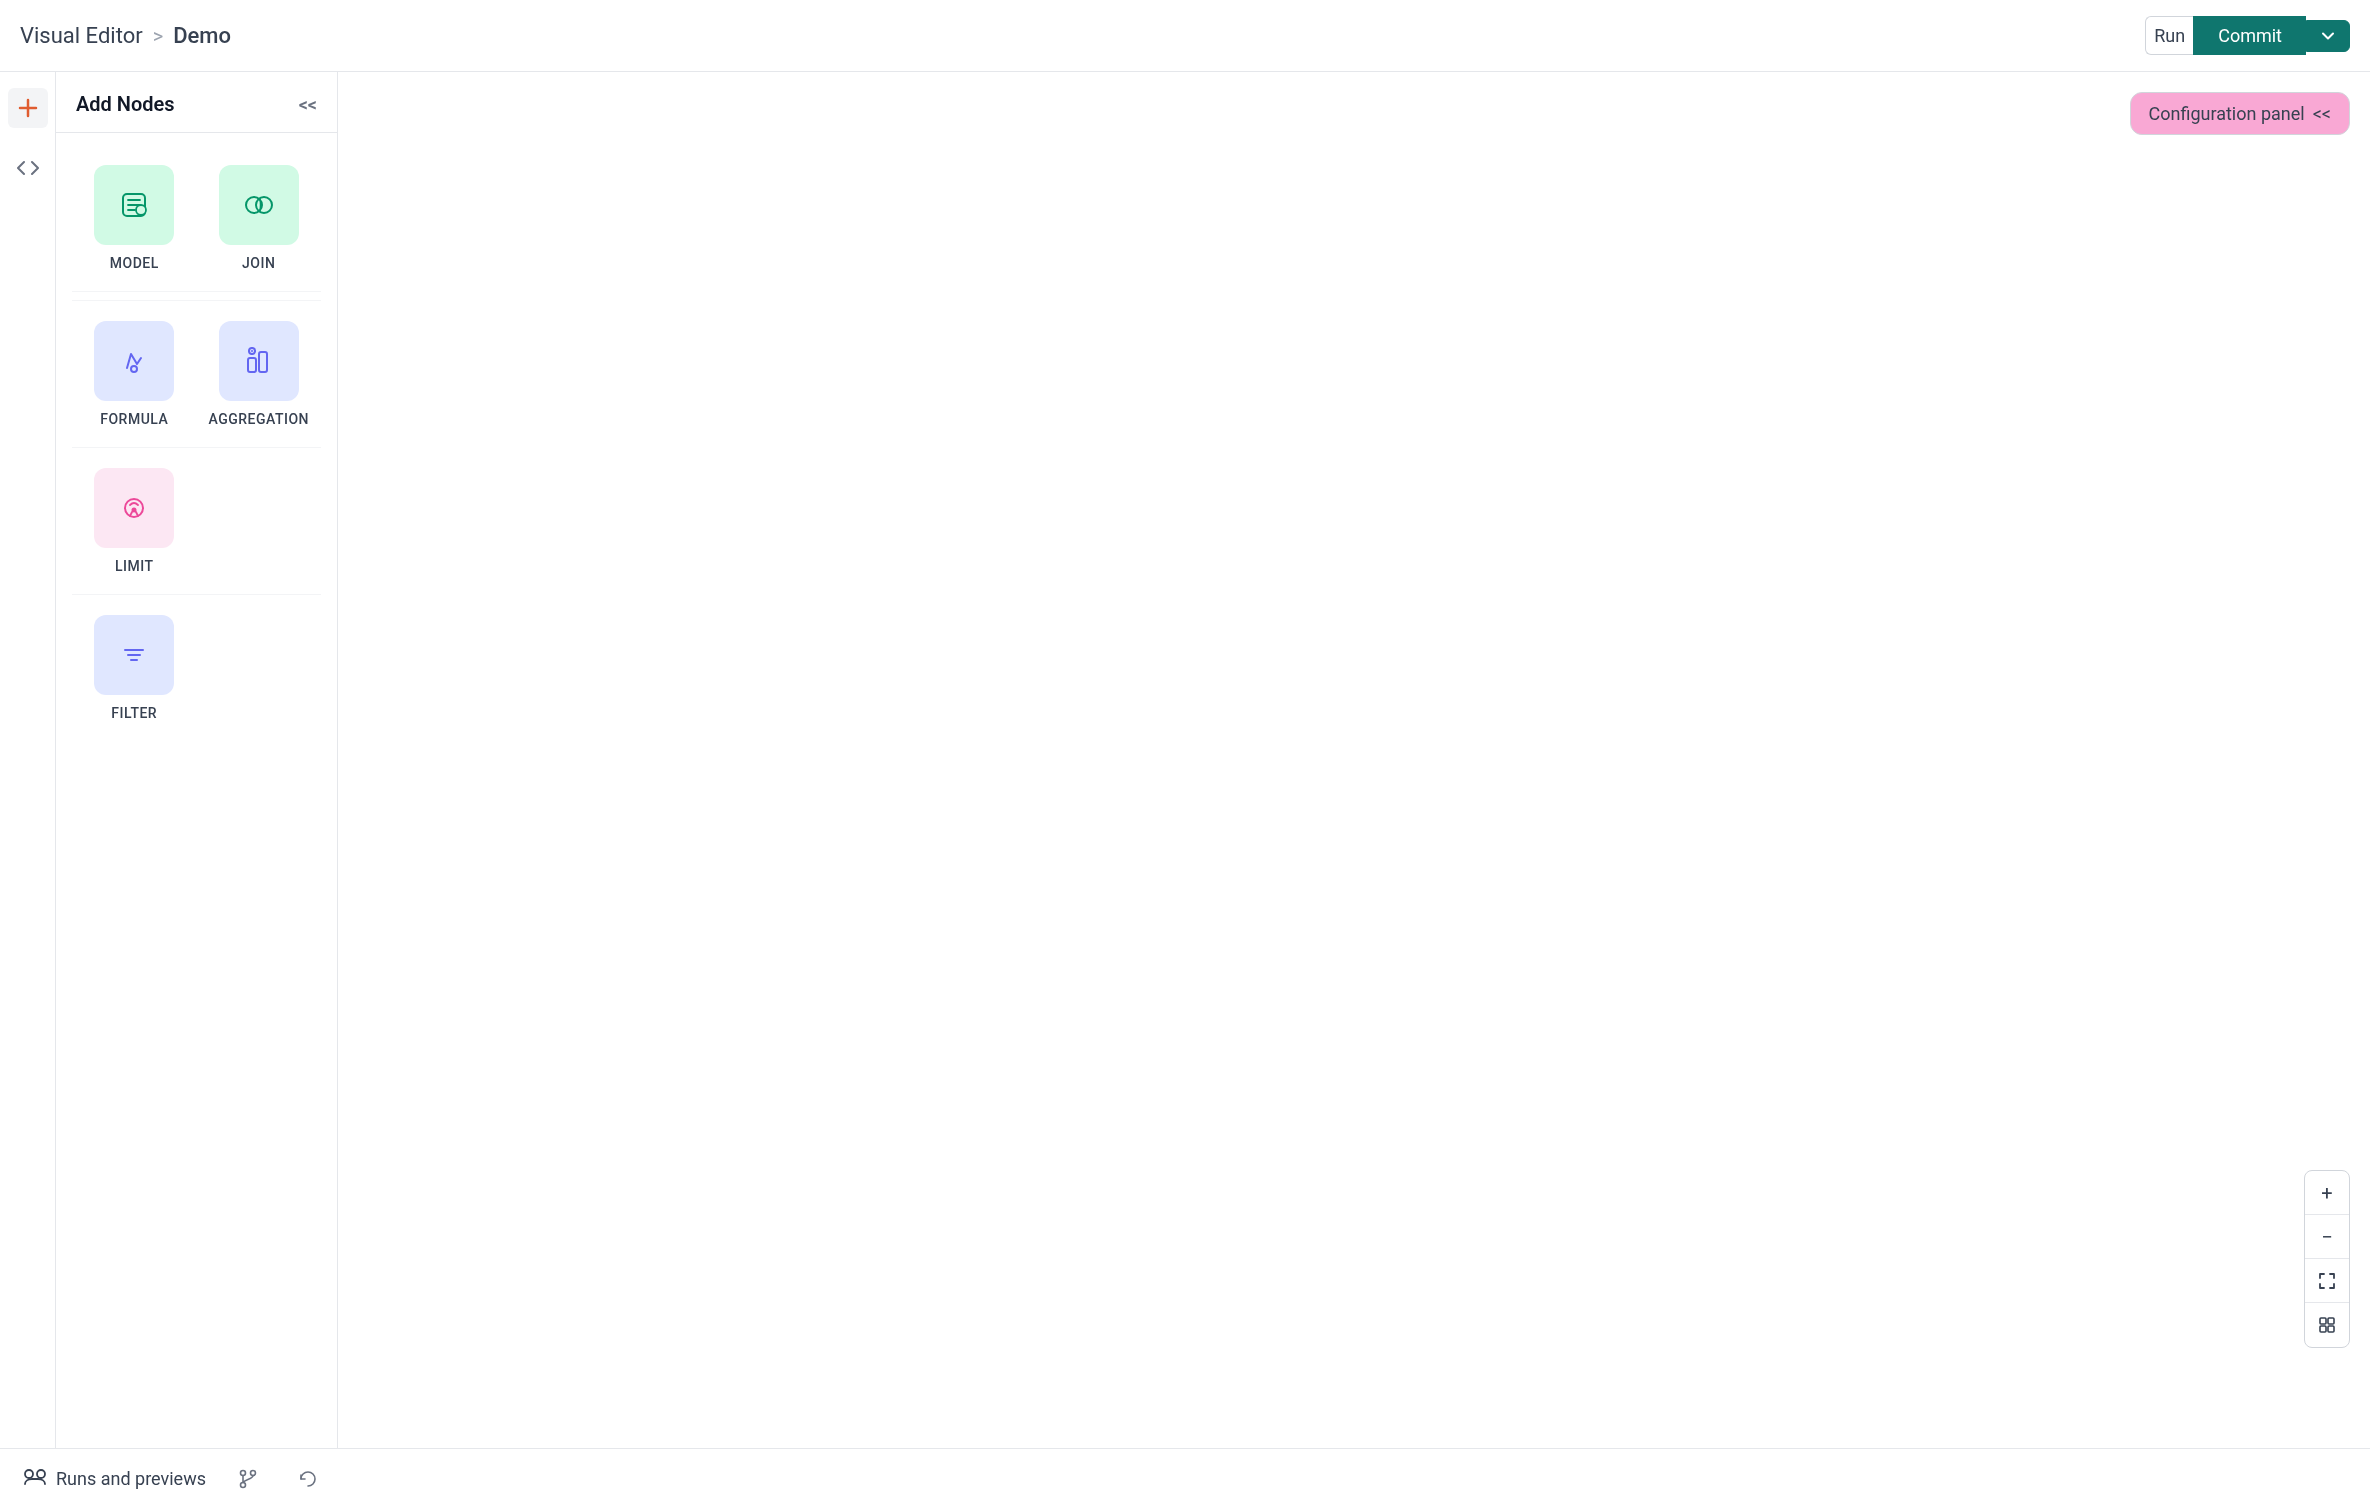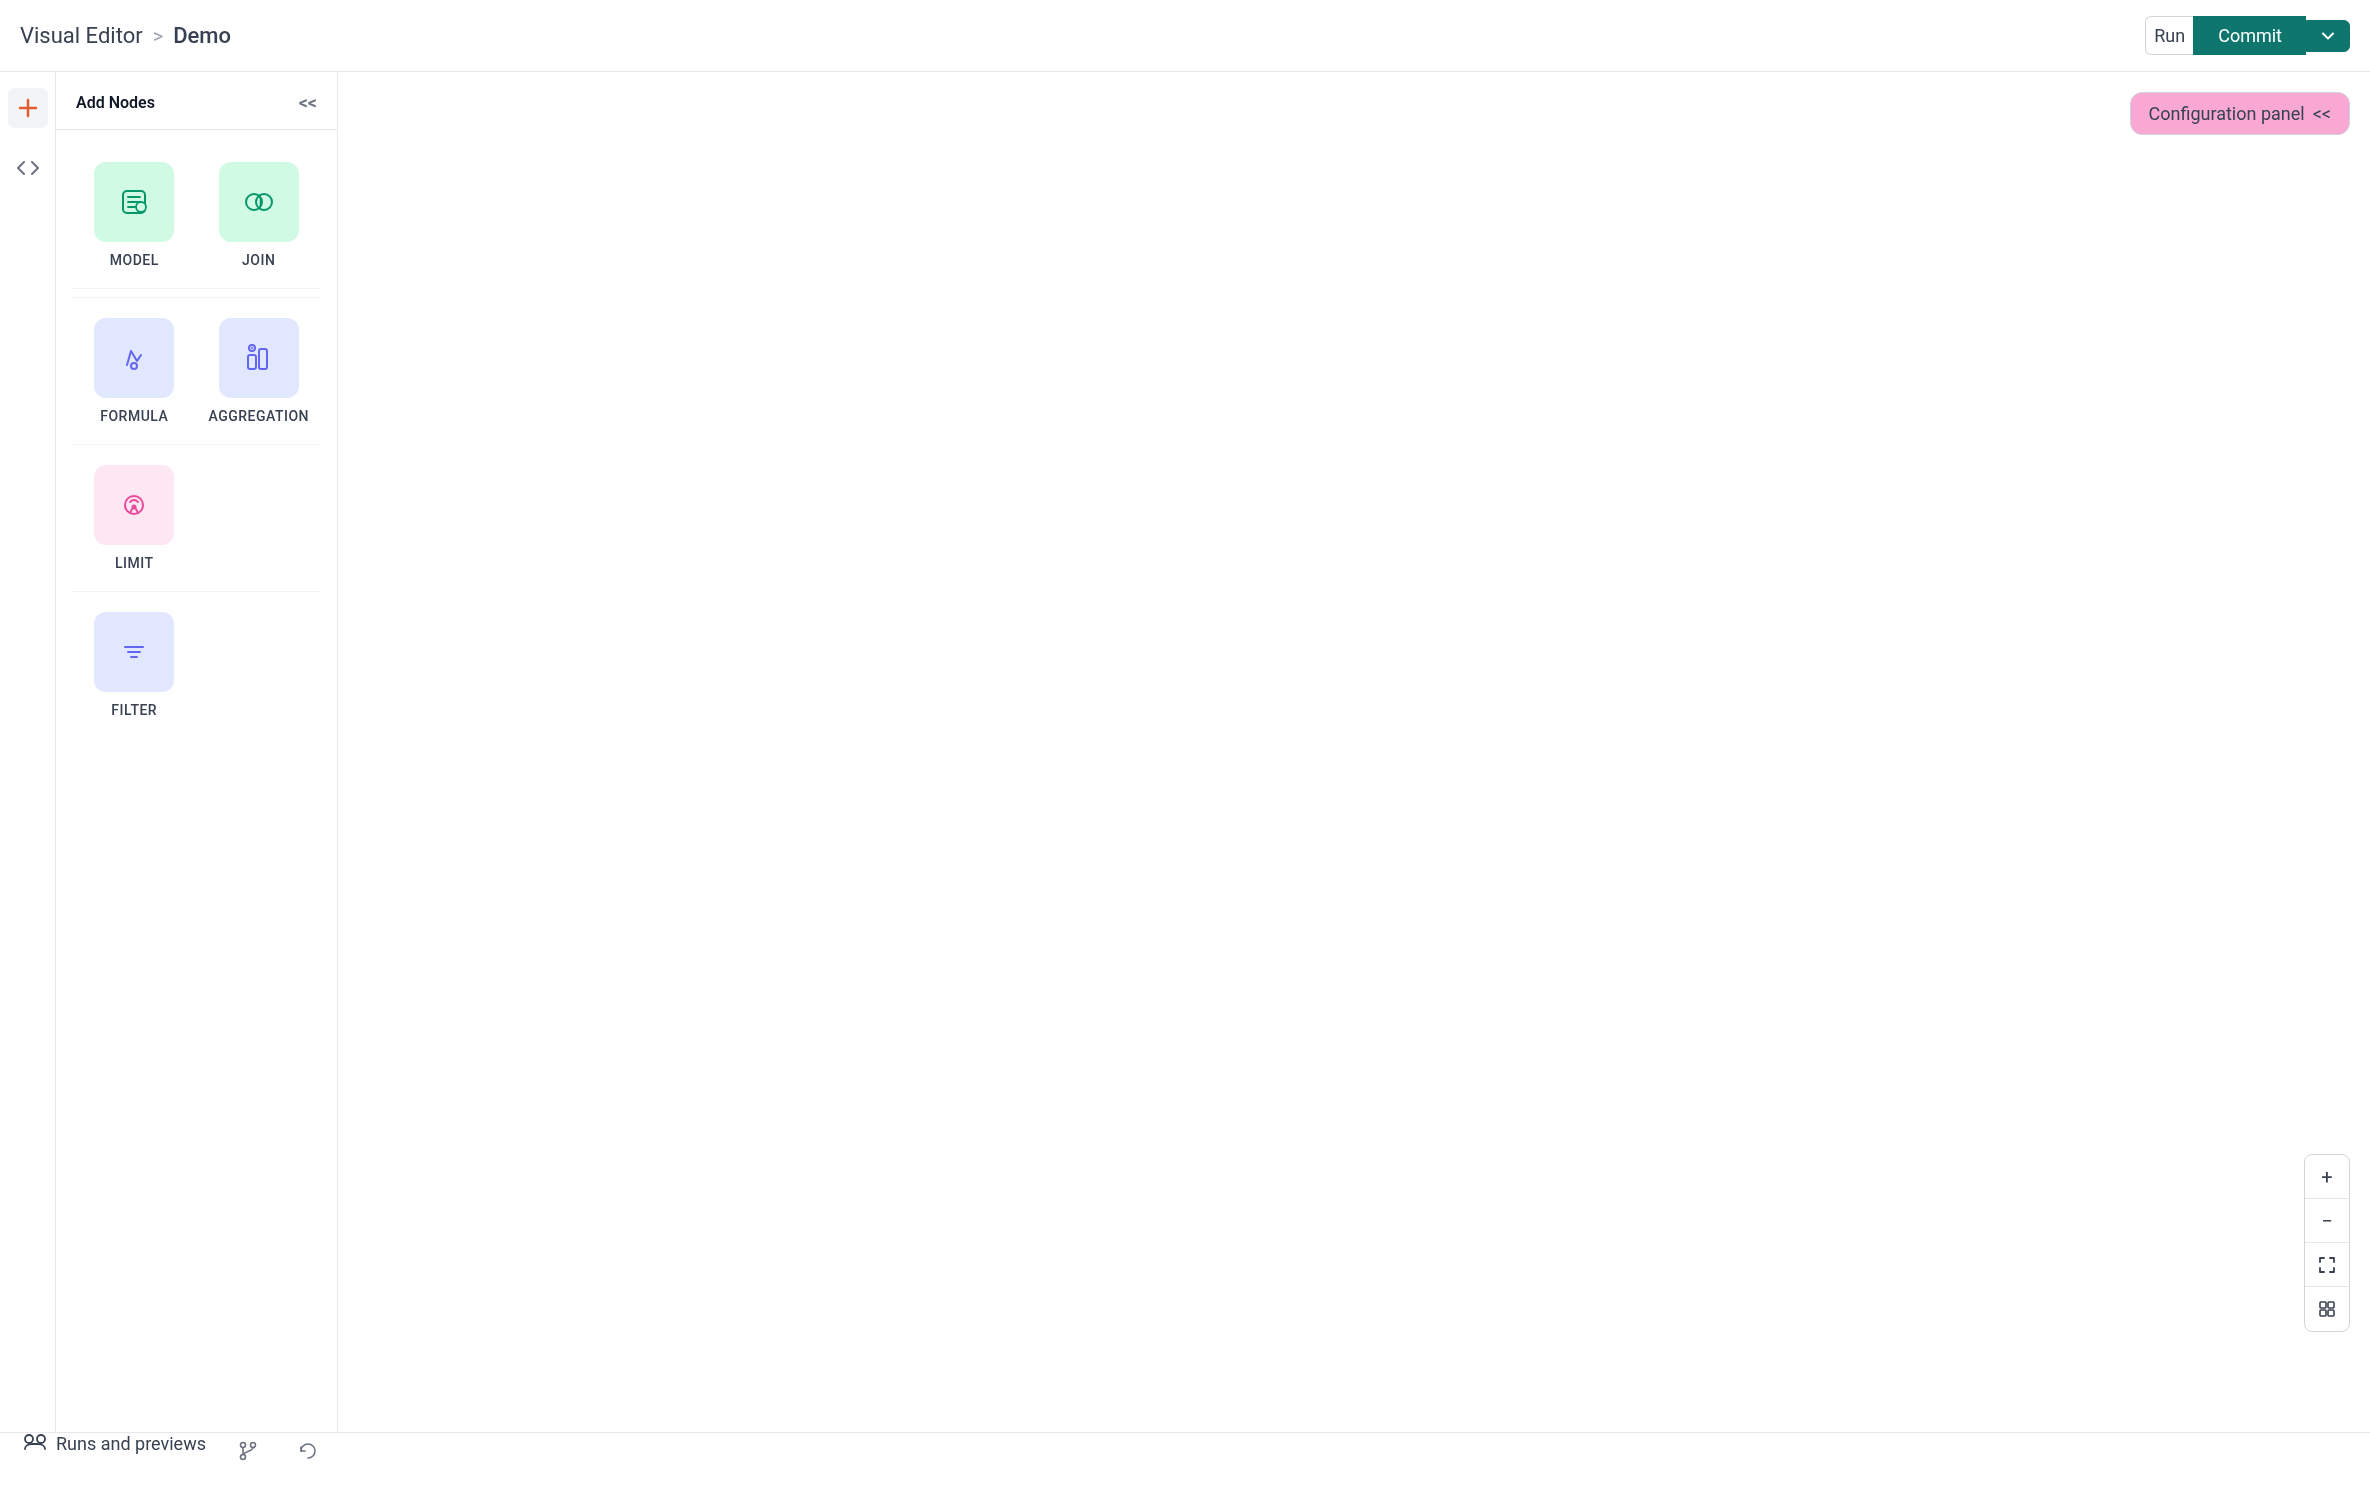--- a/index.html
+++ b/index.html
@@ -143,21 +143,21 @@
 
     .add-nodes-header {
       display: flex;
       align-items: center;
       justify-content: space-between;
       padding: 20px 20px 16px 20px;
       border-bottom: 1px solid #e5e7eb;
     }
 
     .add-nodes-title {
-      font-size: 16px;
+      font-size: 20px;
       font-weight: 600;
       color: #111827;
     }
 
     .collapse-btn {
       background: none;
       border: none;
       cursor: pointer;
       color: #6b7280;
       font-size: 18px;
@@ -270,25 +270,25 @@
       font-size: 20px;
       border-bottom: 1px solid #e5e7eb;
     }
 
     .zoom-btn:last-child {
       border-bottom: none;
     }
 
     
     .bottom-bar {
-      height: 76px;
+      height: 60px;
       border-top: 1px solid #e5e7eb;
       background: #ffffff;
       display: flex;
-      align-items: flex-start;
+      align-items: center;
       padding: 0 24px;
       gap: 24px;
       flex-shrink: 0;
     }
 
     .runs-previews-btn {
       display: flex;
       align-items: center;
       gap: 10px;
       background: none;

